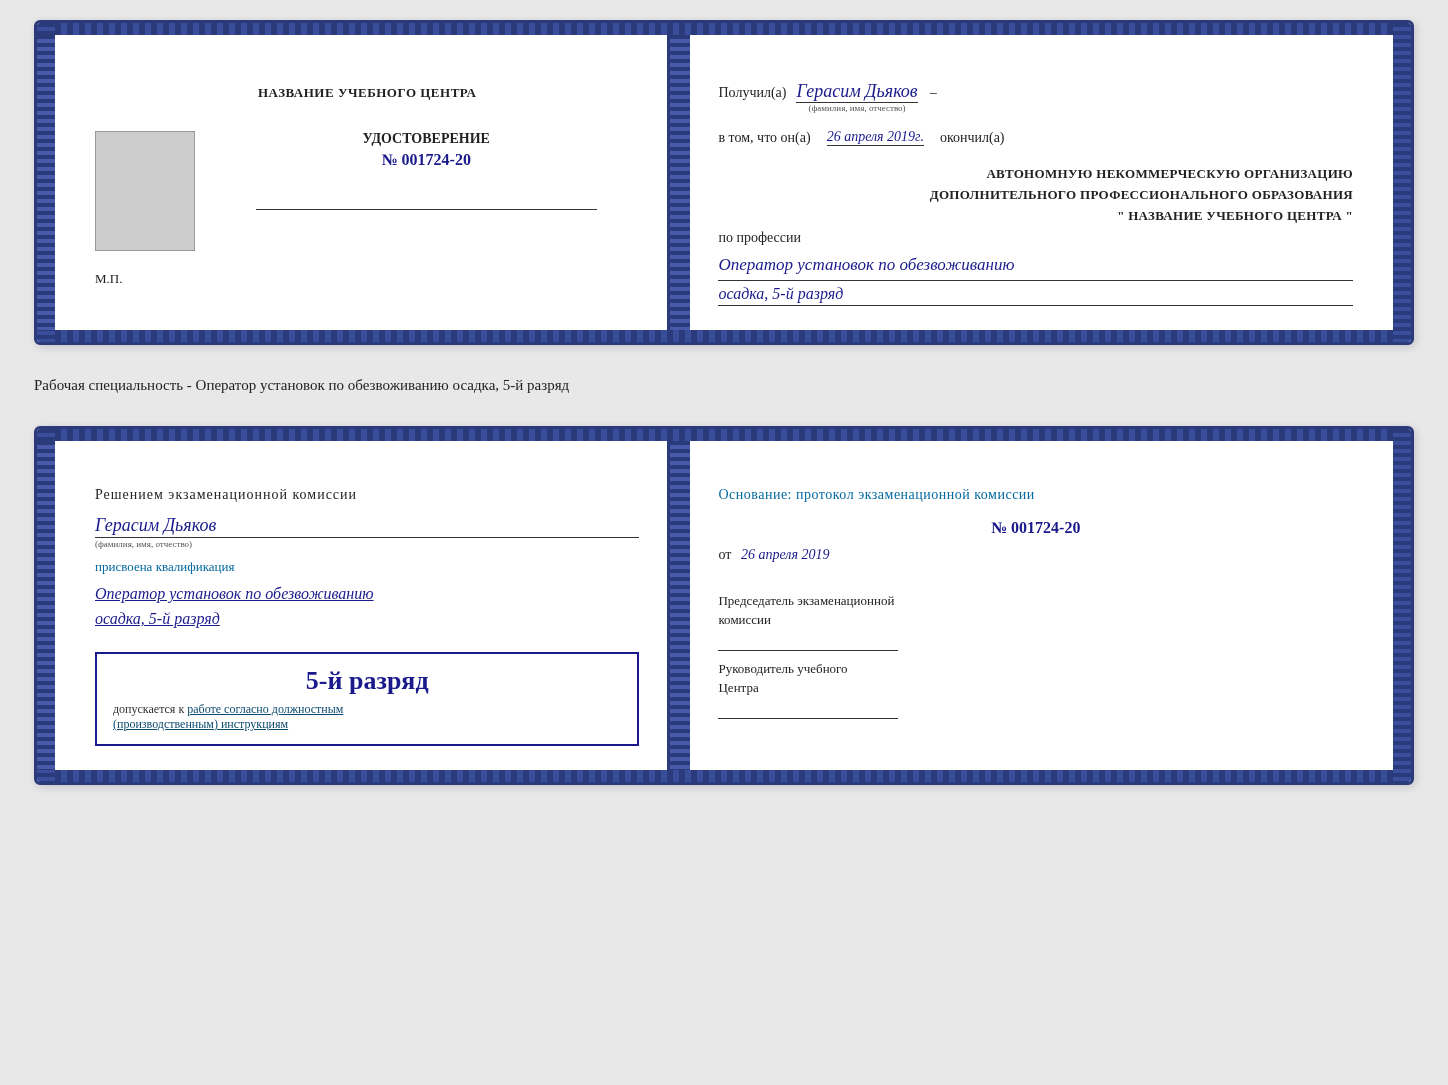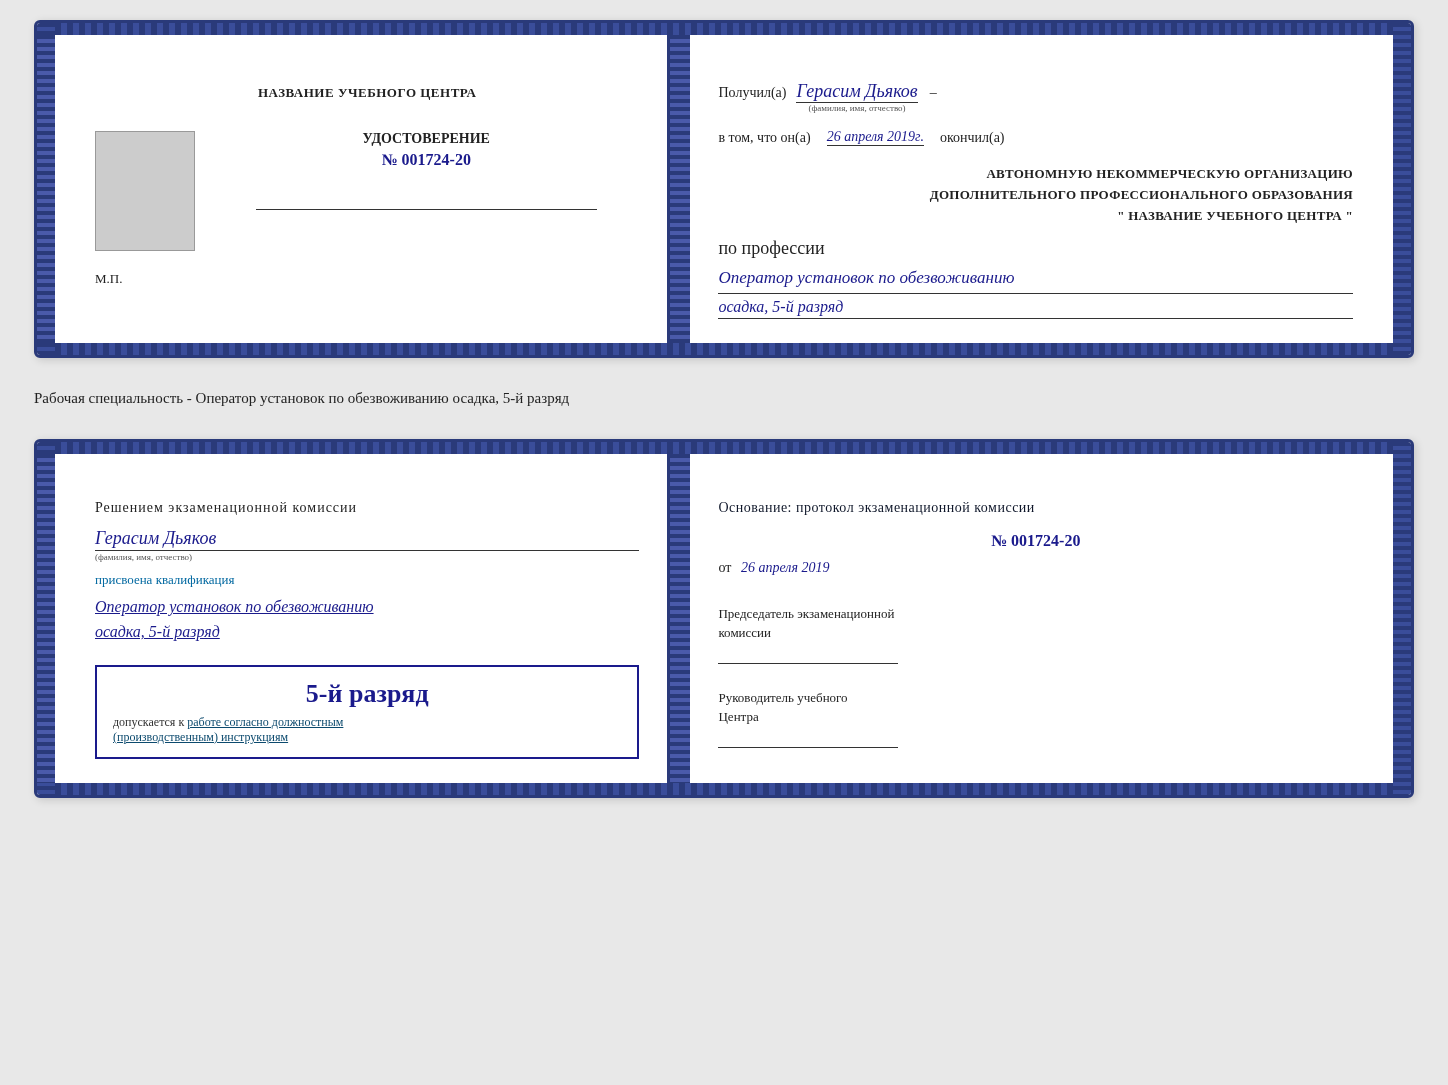--- a/index.html
+++ b/index.html
@@ -212,23 +212,23 @@
       font-size: 13px;
       color: #222;
       text-align: right;
       margin-top: 18px;
       line-height: 1.6;
       font-weight: bold;
       letter-spacing: 0.3px;
     }
 
     .po-professii-label {
-      font-size: 18px;
-      color: #222;
-      margin-top: 12px;
+      font-size: 14px;
+      color: #222;
+      margin-top: 4px;
     }
 
     .profession-handwritten {
       font-family: 'Georgia', serif;
       font-style: italic;
       color: #1a1a8c;
       font-size: 17px;
       border-bottom: 1px solid #333;
       margin-top: 6px;
       padding-bottom: 2px;
@@ -315,21 +315,21 @@
     }
 
     .stamp-dopusk .italic-underline {
       text-decoration: underline;
       color: #0c4a6e;
     }
 
     
     .osnovanie-text {
       font-size: 14px;
-      color: #0f172a;
+      color: #0369a1;
       margin-top: 22px;
       letter-spacing: 0.3px;
     }
 
     .protocol-number {
       font-size: 16px;
       color: #1a1a8c;
       font-weight: bold;
       text-align: center;
       margin-top: 16px;
@@ -351,21 +351,21 @@
       line-height: 1.5;
     }
 
     .signature-line {
       border-bottom: 1px solid #333;
       width: 180px;
       margin-top: 20px;
     }
 
     .rukovoditel-block {
-      margin-top: 24px;
+      margin-top: 8px;
     }
 
     
     .outer-edge-left {
       position: absolute;
       left: 0; top: 12px; bottom: 12px;
       width: 18px;
       background: repeating-linear-gradient(
         to bottom,
         #2a3a7a 0px, #2a3a7a 4px,

